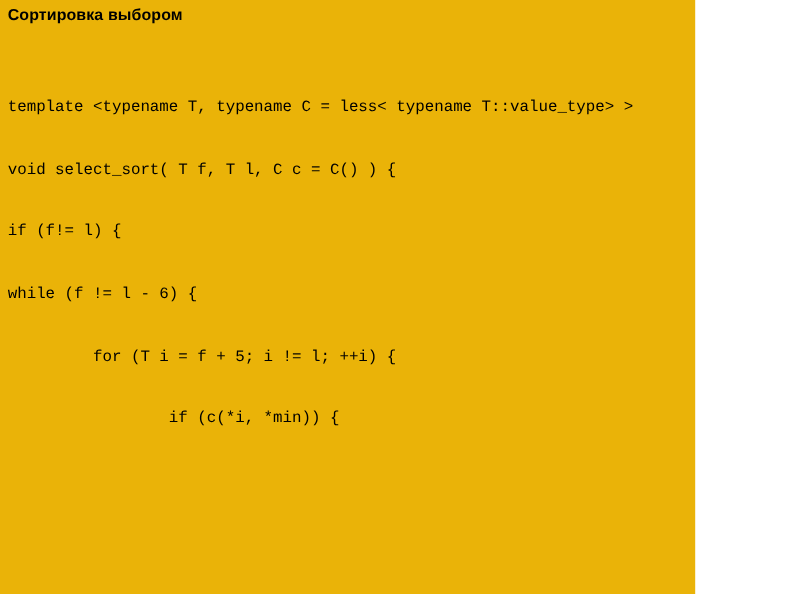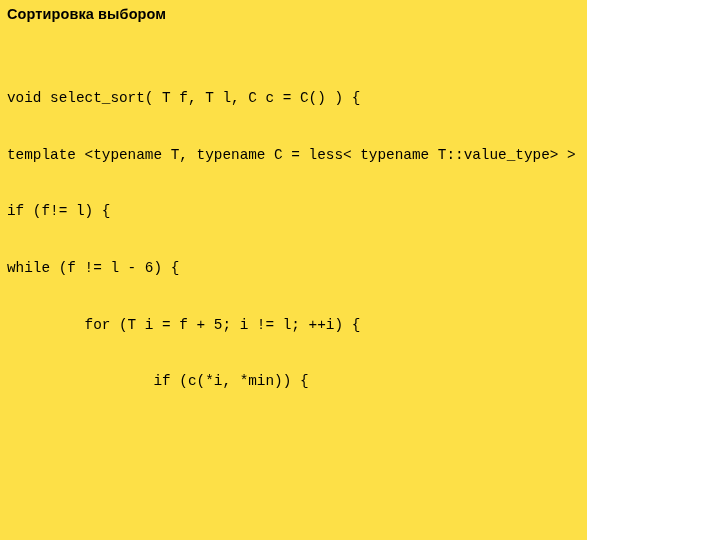--- a/index.html
+++ b/index.html
@@ -9,23 +9,23 @@
   body {
     width: 720px;
     height: 540px;
     background: #ffffff;
     overflow: hidden;
     font-family: "Liberation Sans", sans-serif;
   }
 
   #slide {
     position: relative;
-    width: 587px;
+    width: 632px;
     height: 540px;
-    background: #fde047;
+    background: #eab308;
   }
 
   #slide-title {
     position: absolute;
     left: 7px;
     top: 6px;
     font-family: "Liberation Sans", sans-serif;
     font-size: 14.5px;
     font-weight: bold;
     color: #000000;
@@ -53,22 +53,22 @@
   }
 </style>
 </head>
 <body>
 
 <div id="slide">
 
   <div id="slide-title">Сортировка выбором</div>
 
   <div id="code-block">
+    <span class="code-line">template &lt;typename T, typename C = less&lt; typename T::value_type&gt; &gt;</span>
     <span class="code-line">void select_sort( T f, T l, C c = C() ) {</span>
-    <span class="code-line">template &lt;typename T, typename C = less&lt; typename T::value_type&gt; &gt;</span>
     <span class="code-line">if (f!= l) {</span>
     <span class="code-line">while (f != l - 6) {</span>
     <span class="code-line">         for (T i = f + 5; i != l; ++i) {</span>
     <span class="code-line">                 if (c(*i, *min)) {</span>
     
     
     
     
     
     

